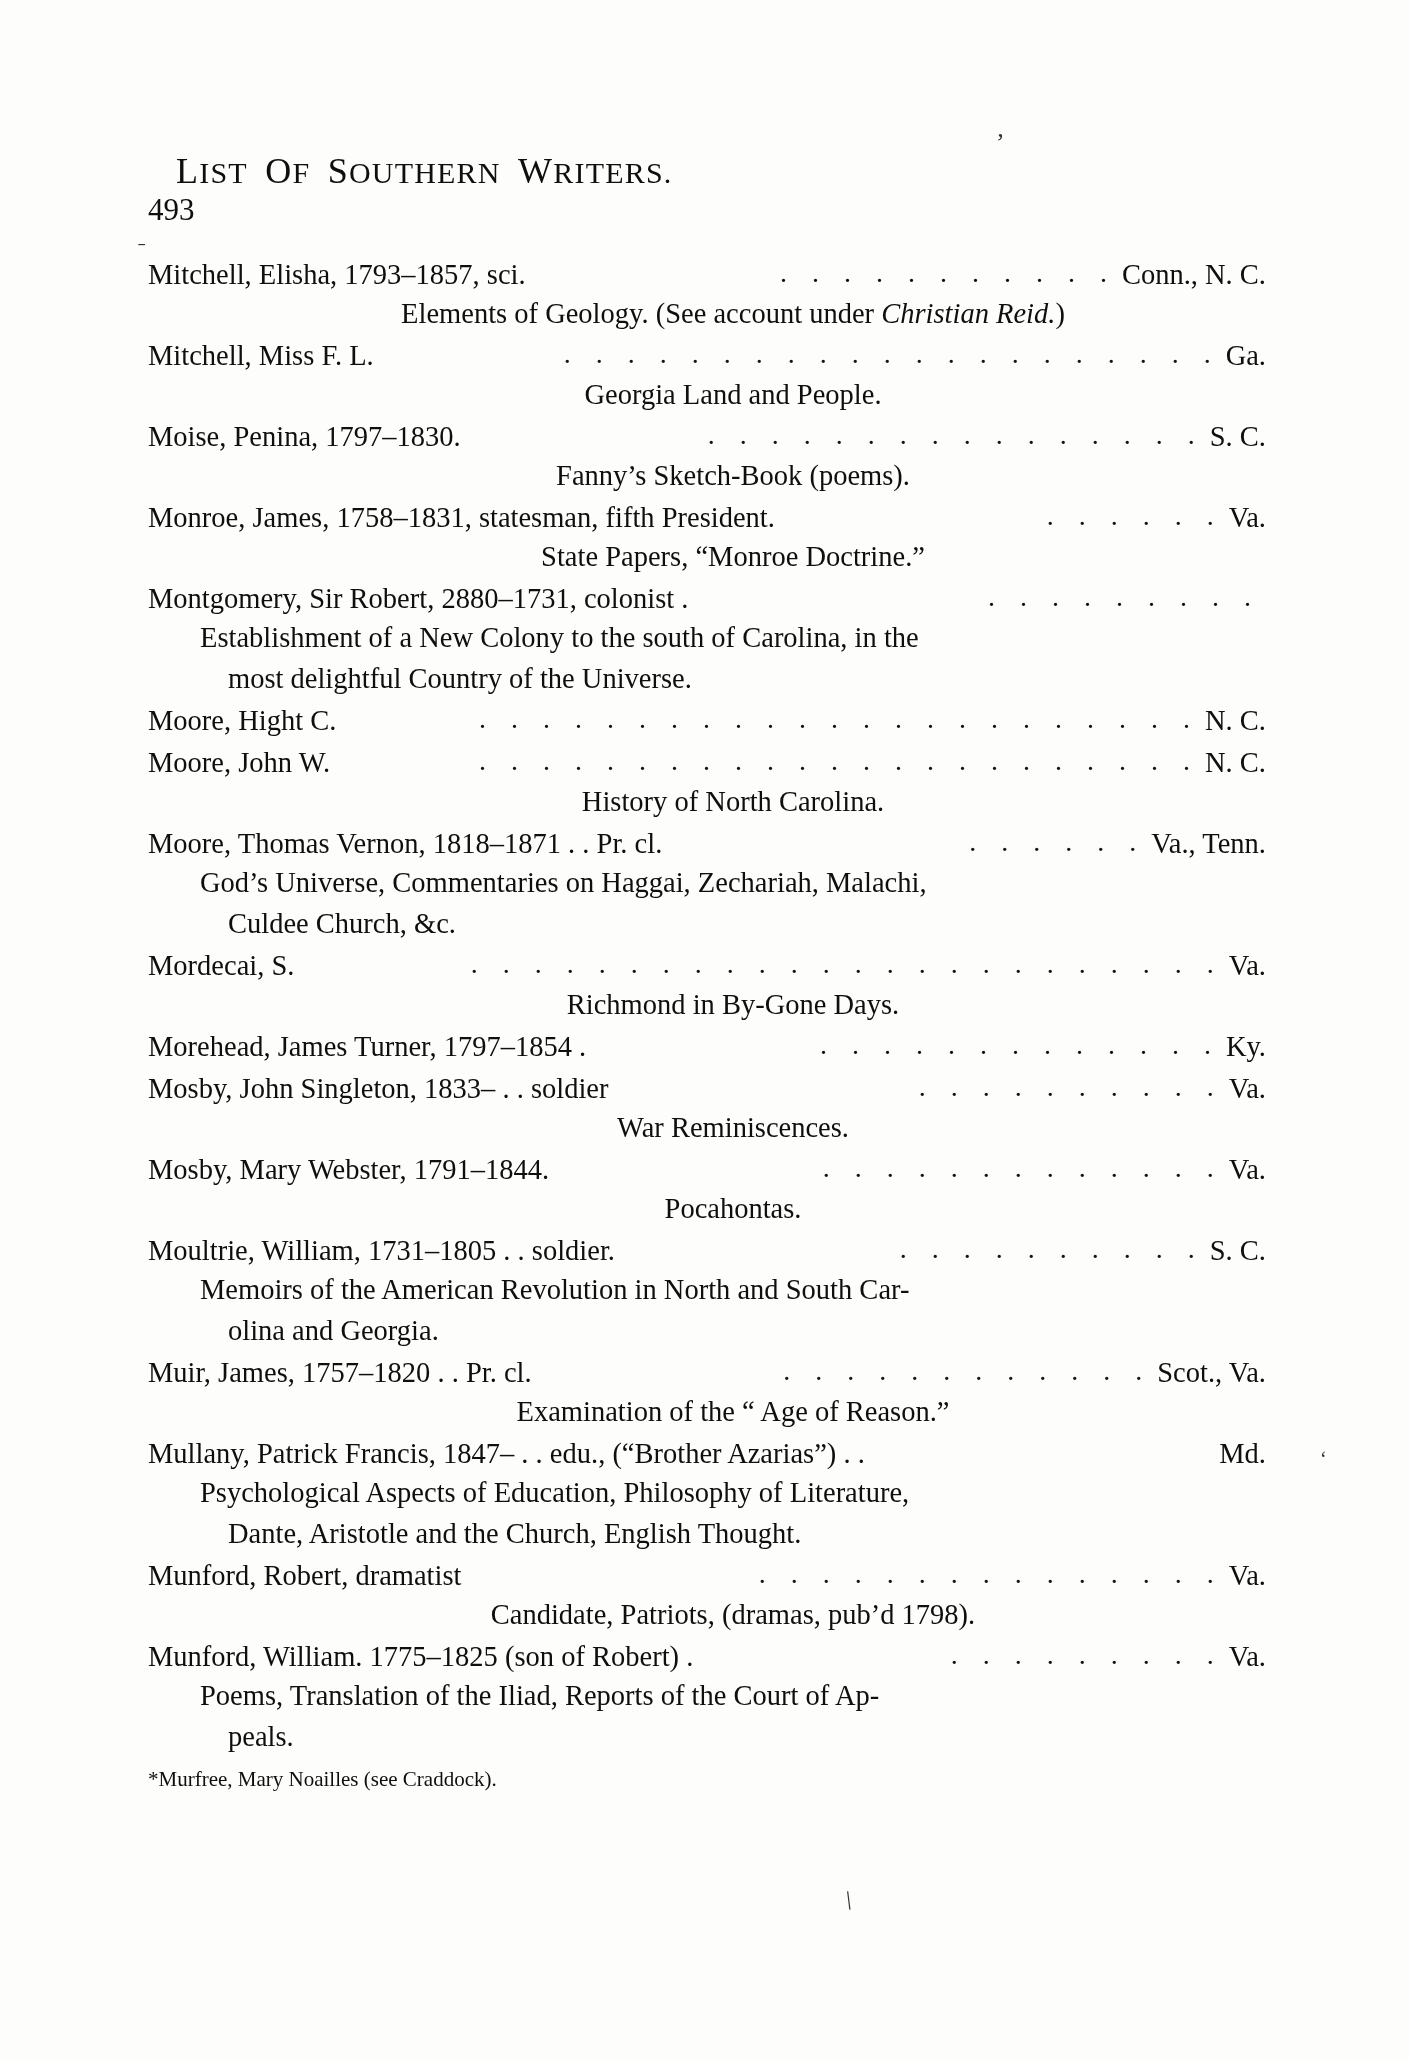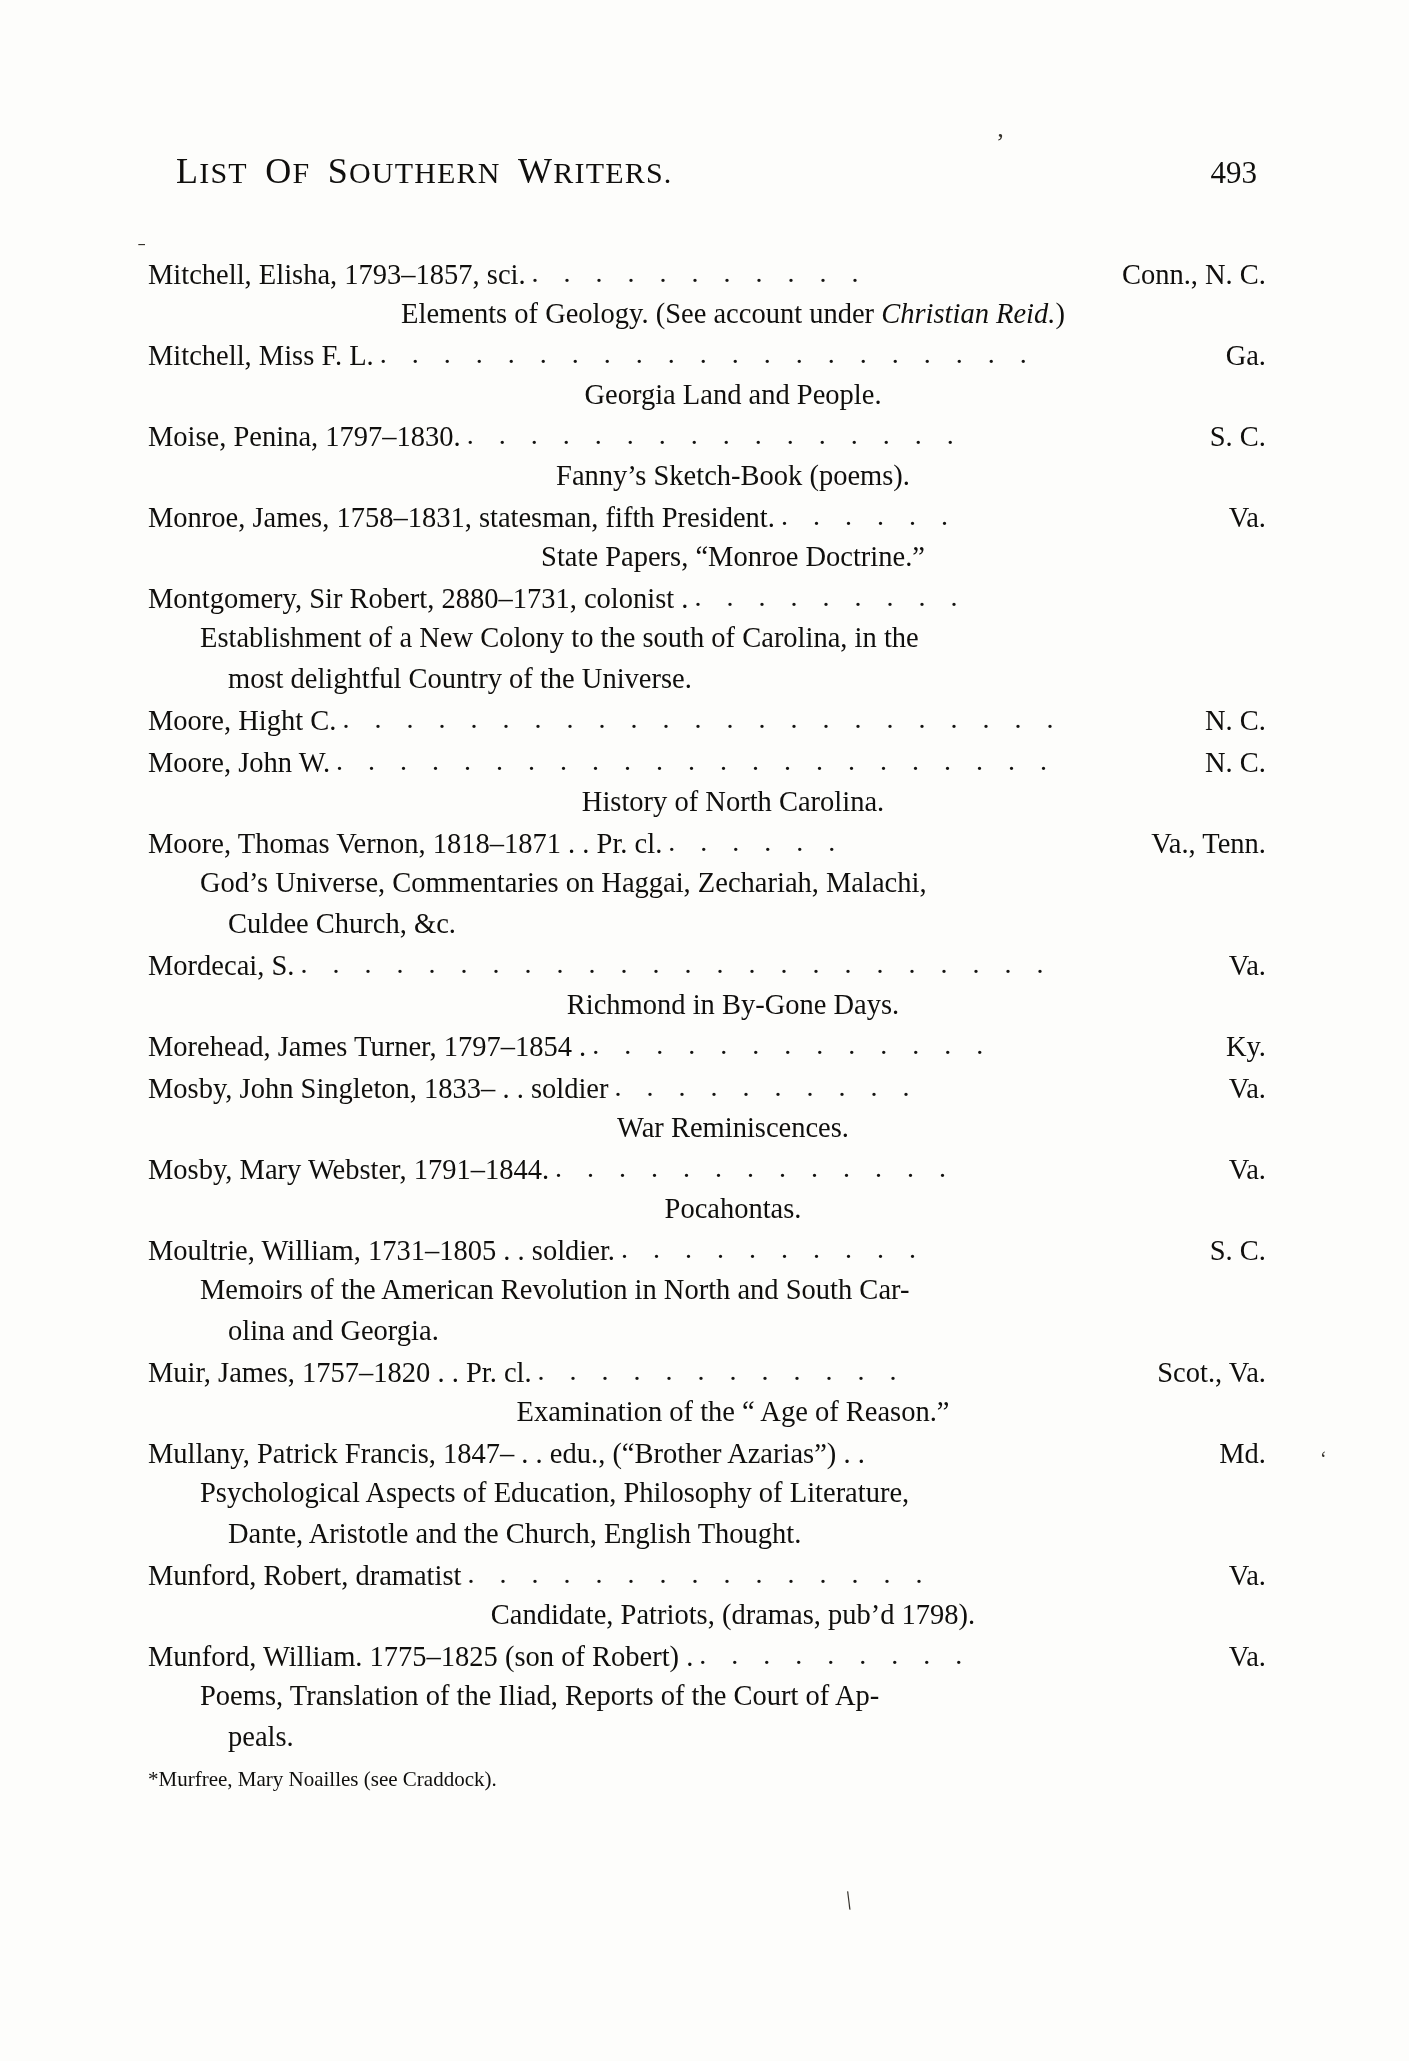--- a/index.html
+++ b/index.html
@@ -17,20 +17,21 @@
     overflow: hidden;
   }
   .header {
     position: absolute;
     top: 150px;
     left: 148px;
     right: 130px;
     display: flex;
     align-items: baseline;
     justify-content: space-between;
+    flex-direction: column;
   }
   .running-title {
     font-family: "Liberation Serif", serif;
     font-size: 30px;
     letter-spacing: 1.2px;
     font-variant: small-caps;
     text-transform: none;
     white-space: nowrap;
     padding-left: 28px;
   }
@@ -50,20 +51,21 @@
   }
   .entry {
     margin-bottom: 2px;
   }
   .line1 {
     display: flex;
     align-items: baseline;
     font-size: 28.5px;
     line-height: 40px;
     white-space: nowrap;
+    text-align: right;
   }
   .name {
     flex: 0 0 auto;
     padding-right: 6px;
   }
   .leader {
     flex: 1 1 auto;
     overflow: hidden;
     white-space: nowrap;
     letter-spacing: 9px;

